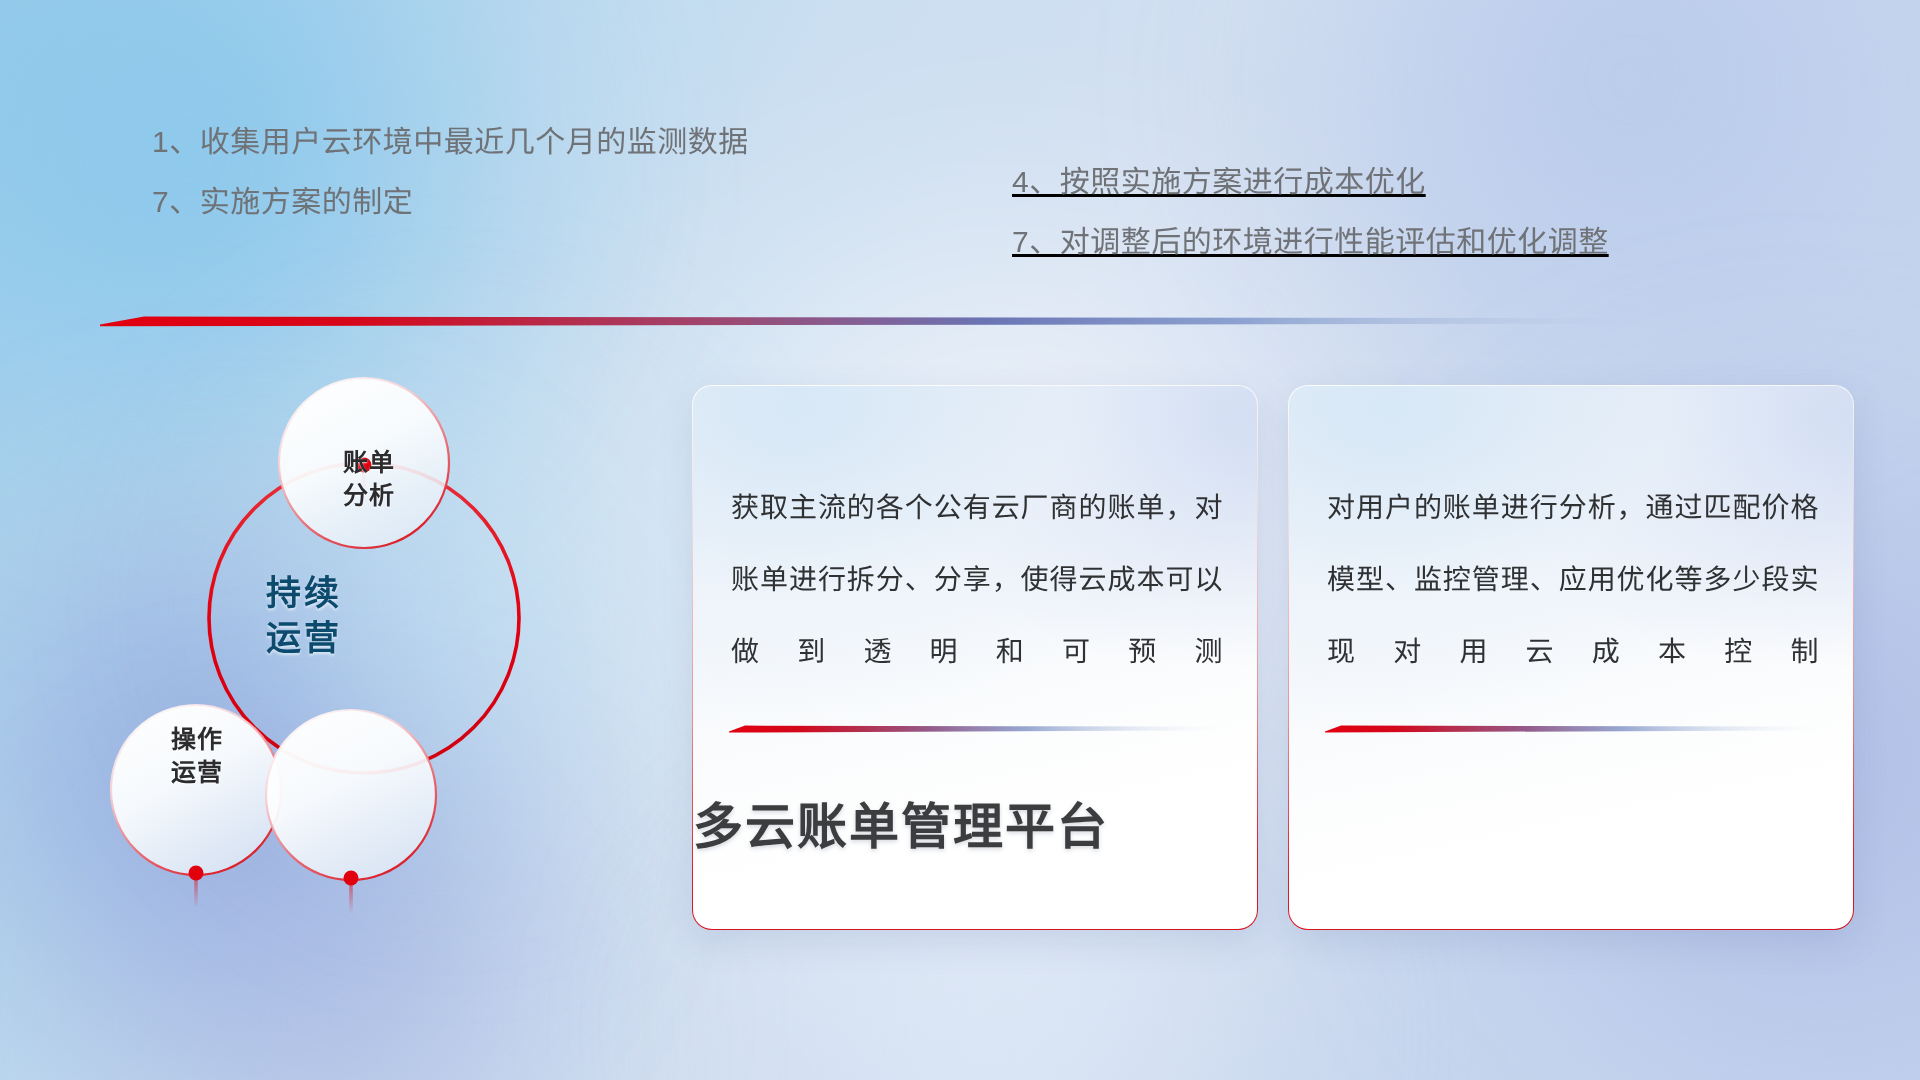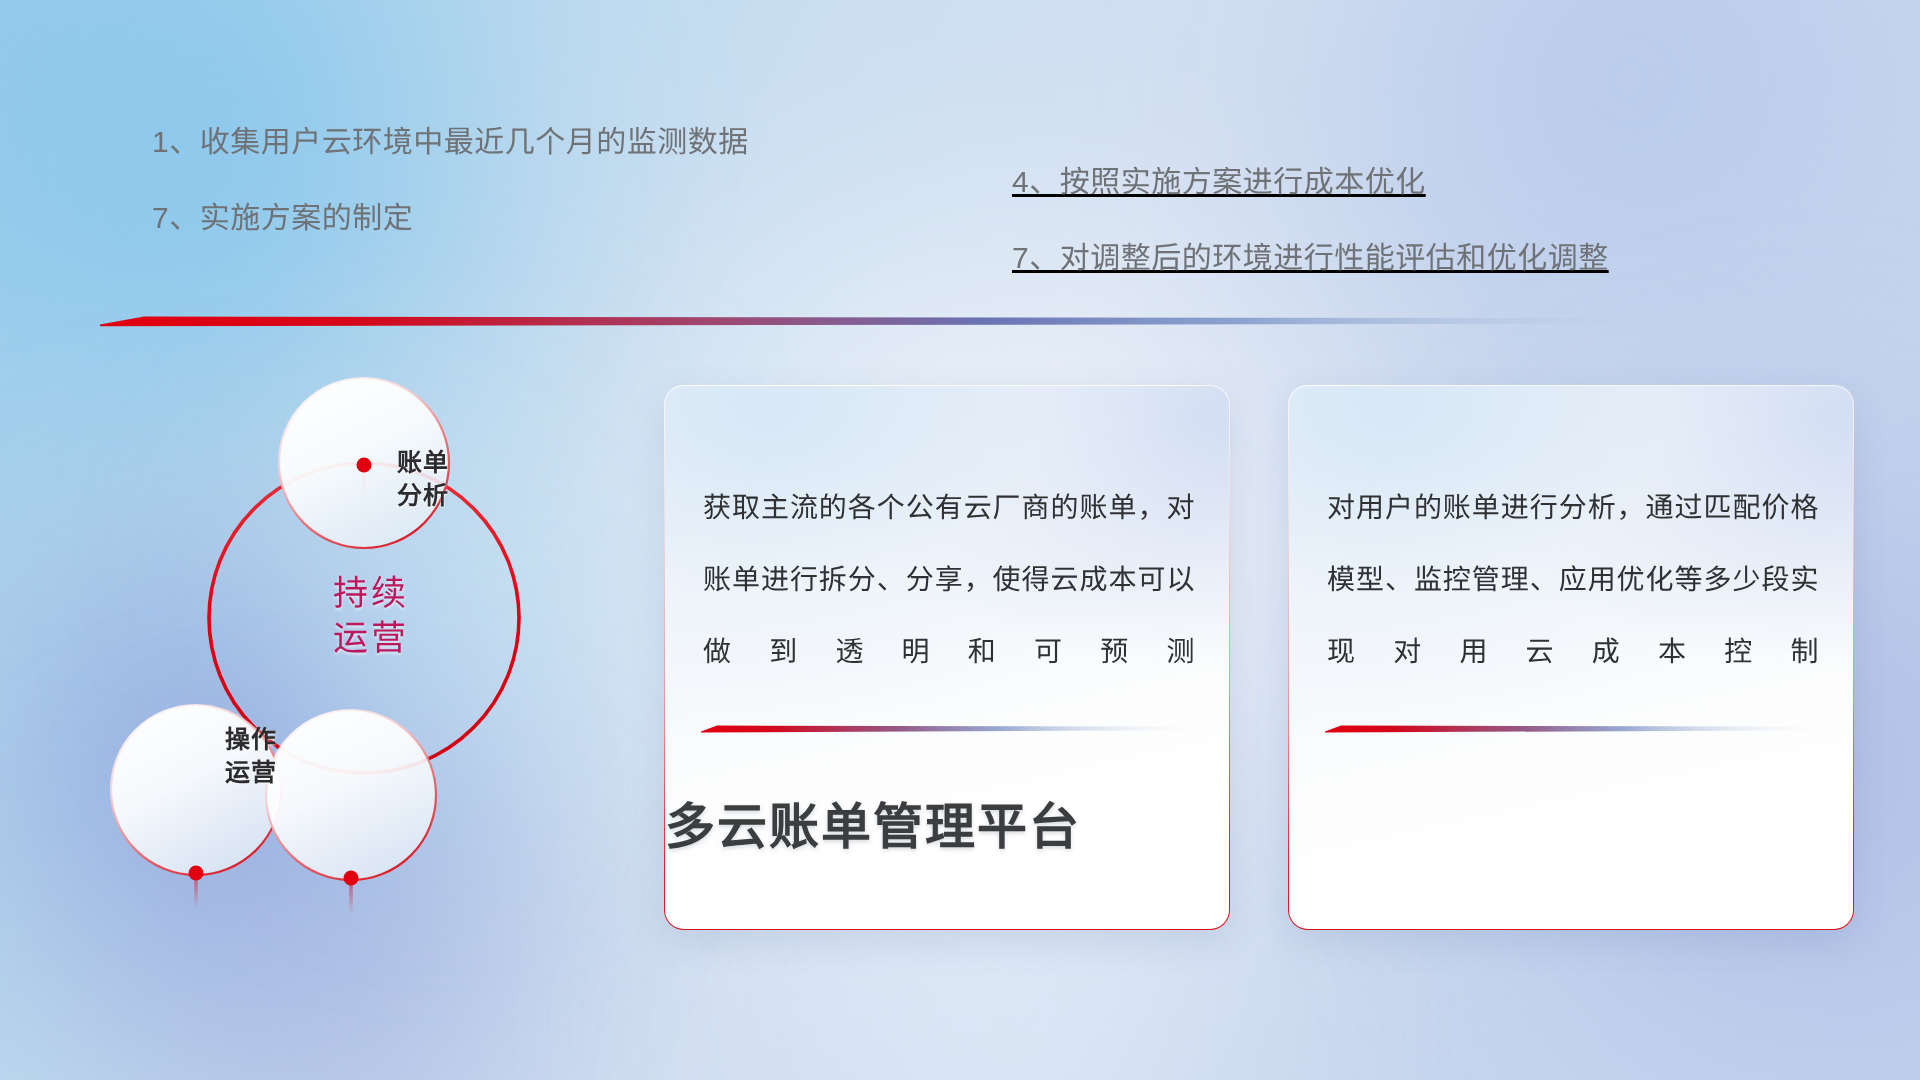--- a/index.html
+++ b/index.html
@@ -83,21 +83,20 @@
   
   .bullets {
     position: absolute;
     left: 0; top: 0;
     width: 1920px;
   }
   .bullet-col {
     position: absolute;
     display: flex;
     flex-direction: column;
-    gap: 16px;
   }
   .bullet-col.left  { left: 152px; top: 112px; }
   .bullet-col.right { left: 1012px; top: 152px; text-decoration: underline; }
 
   .bullet-item {
     font-size: 30px;
     line-height: 60px;
     color: #6f7276;
     letter-spacing: 0.5px;
     white-space: nowrap;
@@ -127,33 +126,32 @@
   .venn-label {
     position: absolute;
     text-align: center;
     color: #2c2c2e;
     font-size: 25px;
     font-weight: 700;
     line-height: 33px;
     letter-spacing: 1px;
     text-shadow: 0 1px 2px rgba(255,255,255,0.85);
   }
-  .venn-label span { display: block; text-align: right; }
+  .venn-label span { display: block; }
   .label-top   { left: 193px; top: 106px; width: 160px; }
   .label-left  { left: 21px;  top: 383px; width: 160px; }
   .label-right { left: 360px; top: 400px; width: 160px; }
 
   .venn-center {
     position: absolute;
     left: 170px; top: 230px;
     width: 210px;
-    text-align: center;
-    color: #be185d;
+    color: #0c4a6e;
     font-size: 35px;
-    font-weight: 400;
+    font-weight: 700;
     line-height: 45px;
     letter-spacing: 3px;
     text-shadow: 0 2px 3px rgba(255,255,255,0.6);
   }
   .venn-center span { display: block; }
 
   
   .card {
     position: absolute;
     top: 385px;
@@ -174,21 +172,21 @@
     position: relative;
     width: 100%;
     height: 100%;
     border-radius: 19px;
     overflow: hidden;
     background:
       radial-gradient(120% 90% at 18% 4%, rgba(214,231,246,0.95) 0%, rgba(236,243,250,0.55) 40%, rgba(255,255,255,0) 68%),
       radial-gradient(120% 80% at 95% 6%,  rgba(206,218,242,0.85) 0%, rgba(255,255,255,0) 58%),
       linear-gradient(168deg, #e1ecf7 0%, #f1f5fa 32%, #fbfcfd 58%, #ffffff 78%, #ffffff 100%);
   }
-  .card-1 { left: 664px; }
+  .card-1 { left: 692px; }
   .card-2 { left: 1288px; }
 
   .card-body {
     position: absolute;
     left: 38px;
     right: 34px;
     top: 86px;
     font-size: 28px;
     line-height: 72px;
     color: #2f3133;

